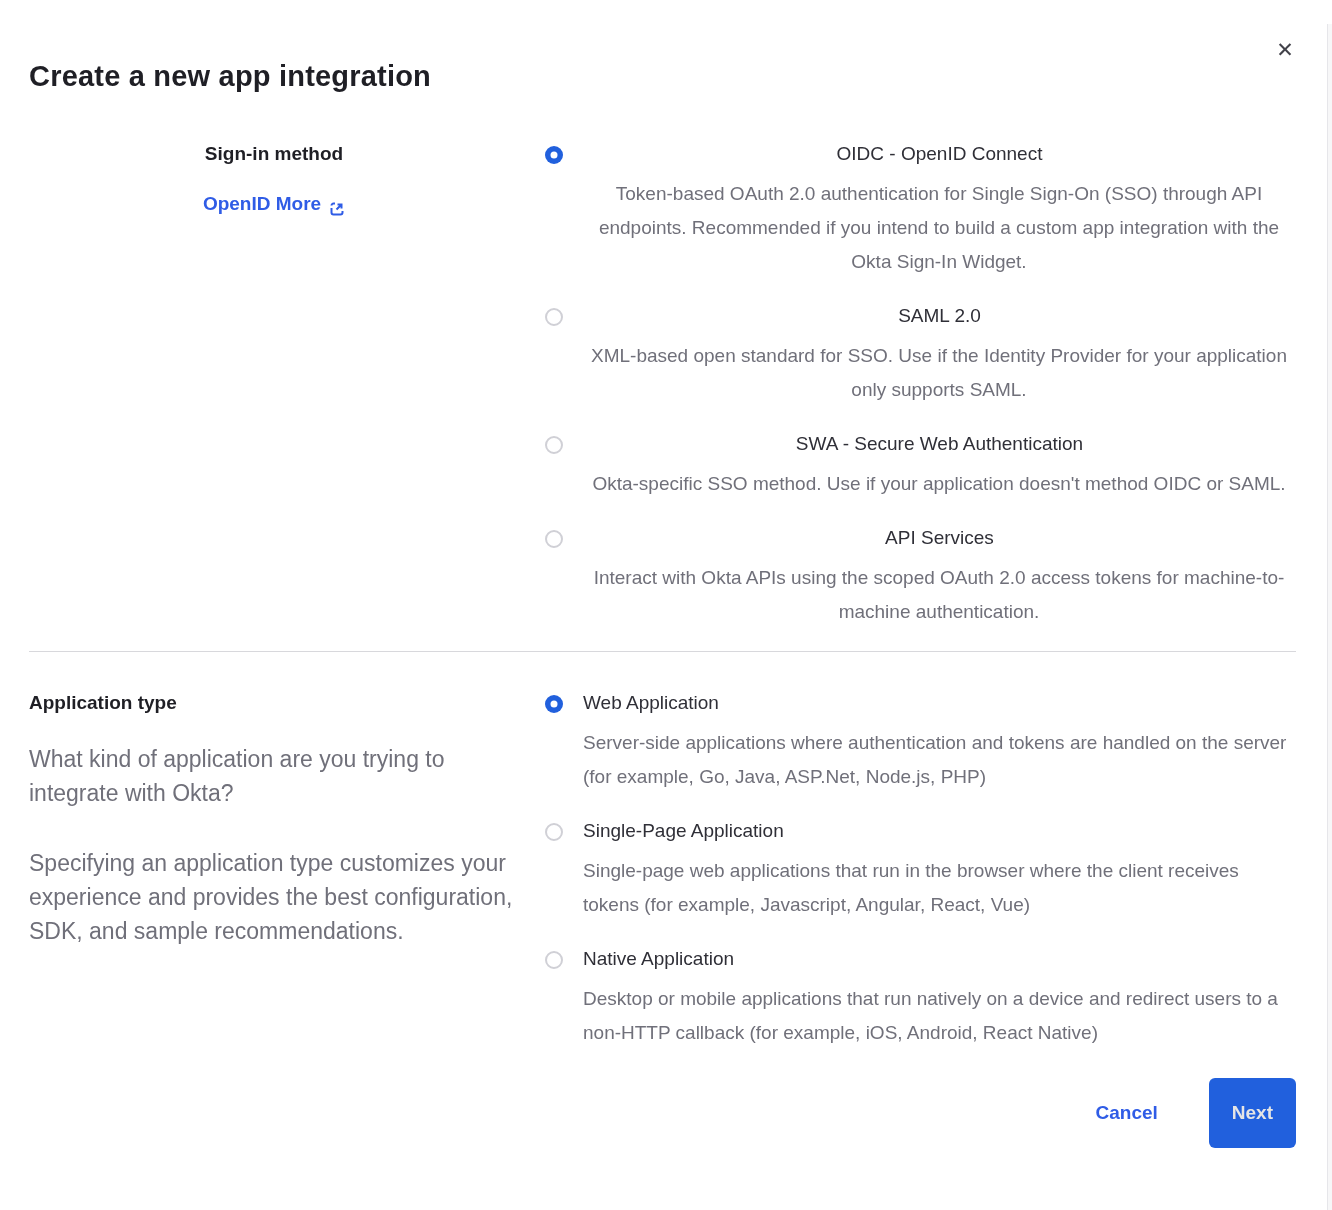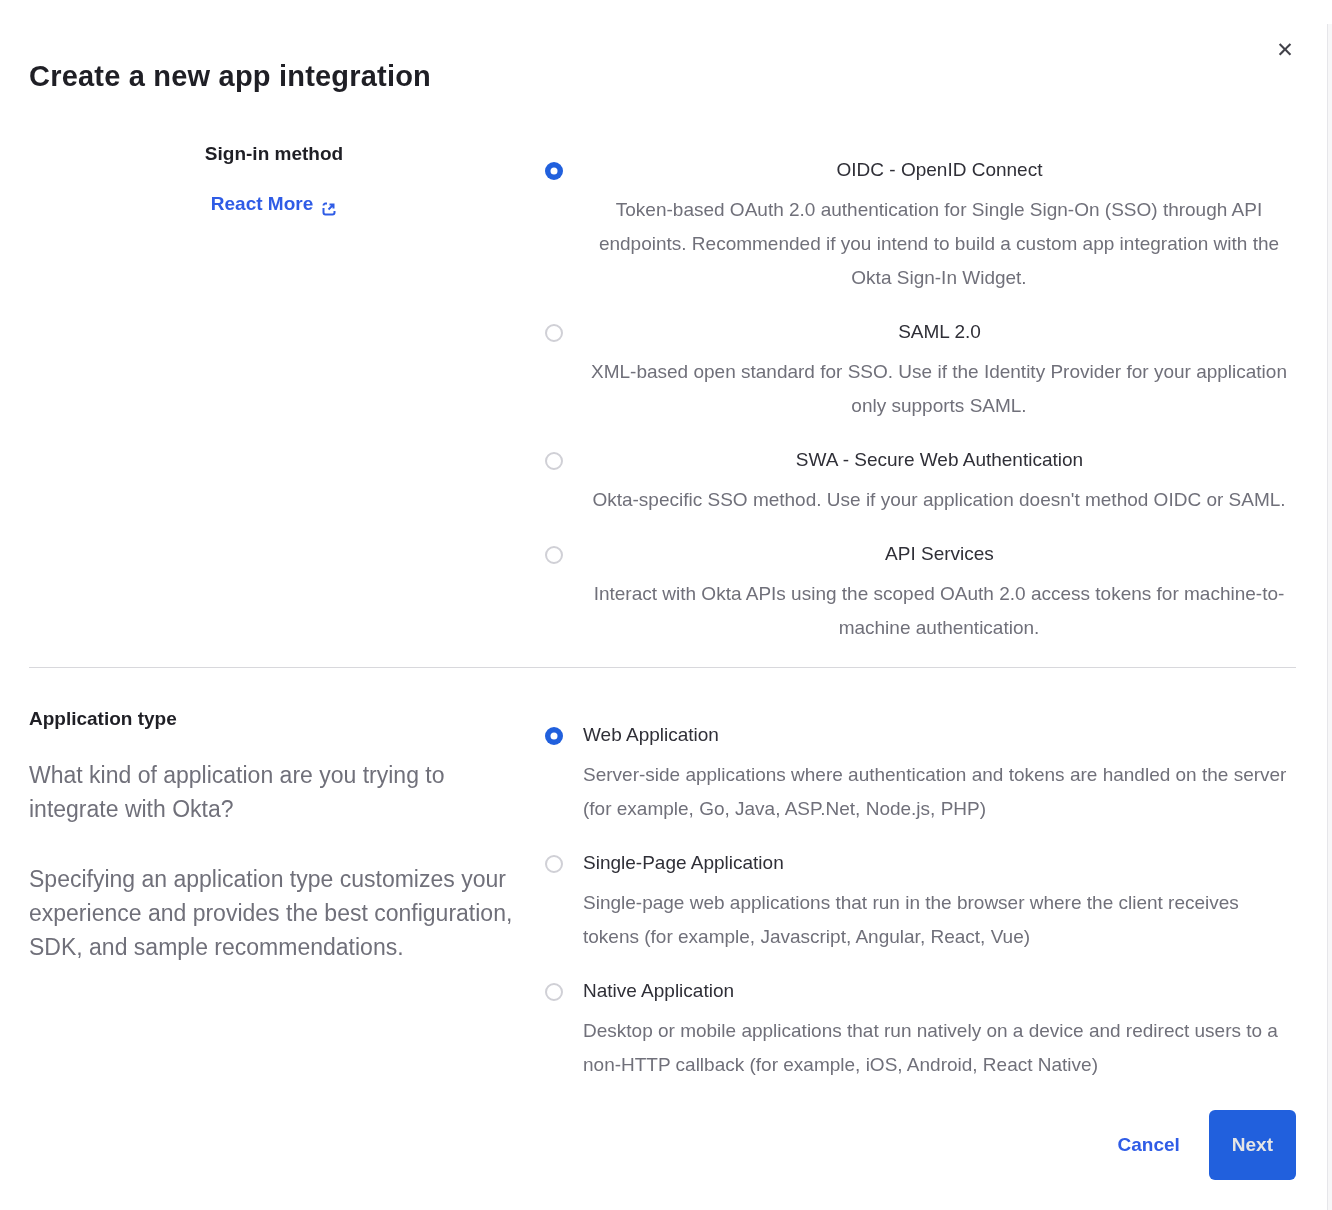--- a/index.html
+++ b/index.html
@@ -42,41 +42,41 @@
   .col-heading{font-size:19px;font-weight:700;color:var(--heading-text);line-height:30px;}
   .learn-more{
     margin-top:20px;display:inline-flex;align-items:center;gap:8px;
     color:var(--link-blue);font-size:19px;font-weight:700;cursor:pointer;
     text-decoration:none;line-height:30px;
   }
   .ext-icon{display:inline-block;width:16px;height:16px;}
   .col-desc{font-size:23px;line-height:34px;color:var(--body-gray);max-width:492px;}
   .col-desc.first{margin-top:24px;}
   .col-desc.second{margin-top:36px;}
-  .opt{display:flex;margin-bottom:22px;cursor:pointer;margin-top:16px;}
+  .opt{display:flex;margin-bottom:22px;cursor:pointer;}
   .opt:last-child{margin-bottom:0;}
   .radio{
     flex:0 0 18px;width:18px;height:18px;margin-top:7px;margin-right:20px;
     border-radius:50%;border:2px solid var(--radio-border);background:#fff;
     position:relative;cursor:pointer;
   }
   .radio[data-selected="true"]{
     border:none;background:var(--accent-blue);
   }
   .radio[data-selected="true"]::after{
     content:"";position:absolute;left:50%;top:50%;width:7px;height:7px;
     transform:translate(-50%,-50%);border-radius:50%;background:#fff;
   }
   .opt-body{flex:1;}
   .opt-label{font-size:19px;font-weight:500;color:var(--option-text);line-height:30px;}
   .opt-desc{margin-top:8px;font-size:19px;line-height:34px;color:var(--body-gray);max-width:712px;}
   .divider{border:none;border-top:1px solid var(--divider);margin-top:22px;}
   .footer{
     margin-top:28px;padding-bottom:45px;
-    display:flex;justify-content:flex-end;align-items:center;gap:29px;
+    display:flex;justify-content:flex-end;align-items:center;gap:51px;
   }
   .cancel-link{
     color:var(--link-blue);font-size:19px;font-weight:700;cursor:pointer;
     background:none;border:none;font-family:inherit;
   }
   .next-btn{
     background:var(--accent-blue);color:#e5e5e5;font-size:19px;font-weight:700;
     border:none;border-radius:6px;padding:24px 23px;cursor:pointer;
     font-family:inherit;
   }
@@ -89,21 +89,21 @@
 <div class="close-btn">✕</div>
 
 <div class="dialog">
 
   <h1 class="dialog-title">Create a new app integration</h1>
 
   <div class="section section-1">
     <div class="col-left">
       <div class="col-heading">Sign-in method</div>
       <a class="learn-more">
-        <span>React More</span>
+        <span>OpenID More</span>
         <span class="ext-icon">
           <svg width="16" height="16" viewBox="0 0 16 16" fill="none">
             <path d="M2.5 4.5 A2 2 0 0 1 4.5 2.5 H6 M13.5 10 V11.5 A2 2 0 0 1 11.5 13.5 H4.5 A2 2 0 0 1 2.5 11.5 V7" stroke="#2f5ce6" stroke-width="2" fill="none"></path>
             <path d="M8.5 3.5 H12.5 V7.5 M12.5 3.5 L7.5 8.5" stroke="#2f5ce6" stroke-width="2" fill="none"></path>
           </svg>
         </span>
       </a>
     </div>
 
     <div class="col-right">

